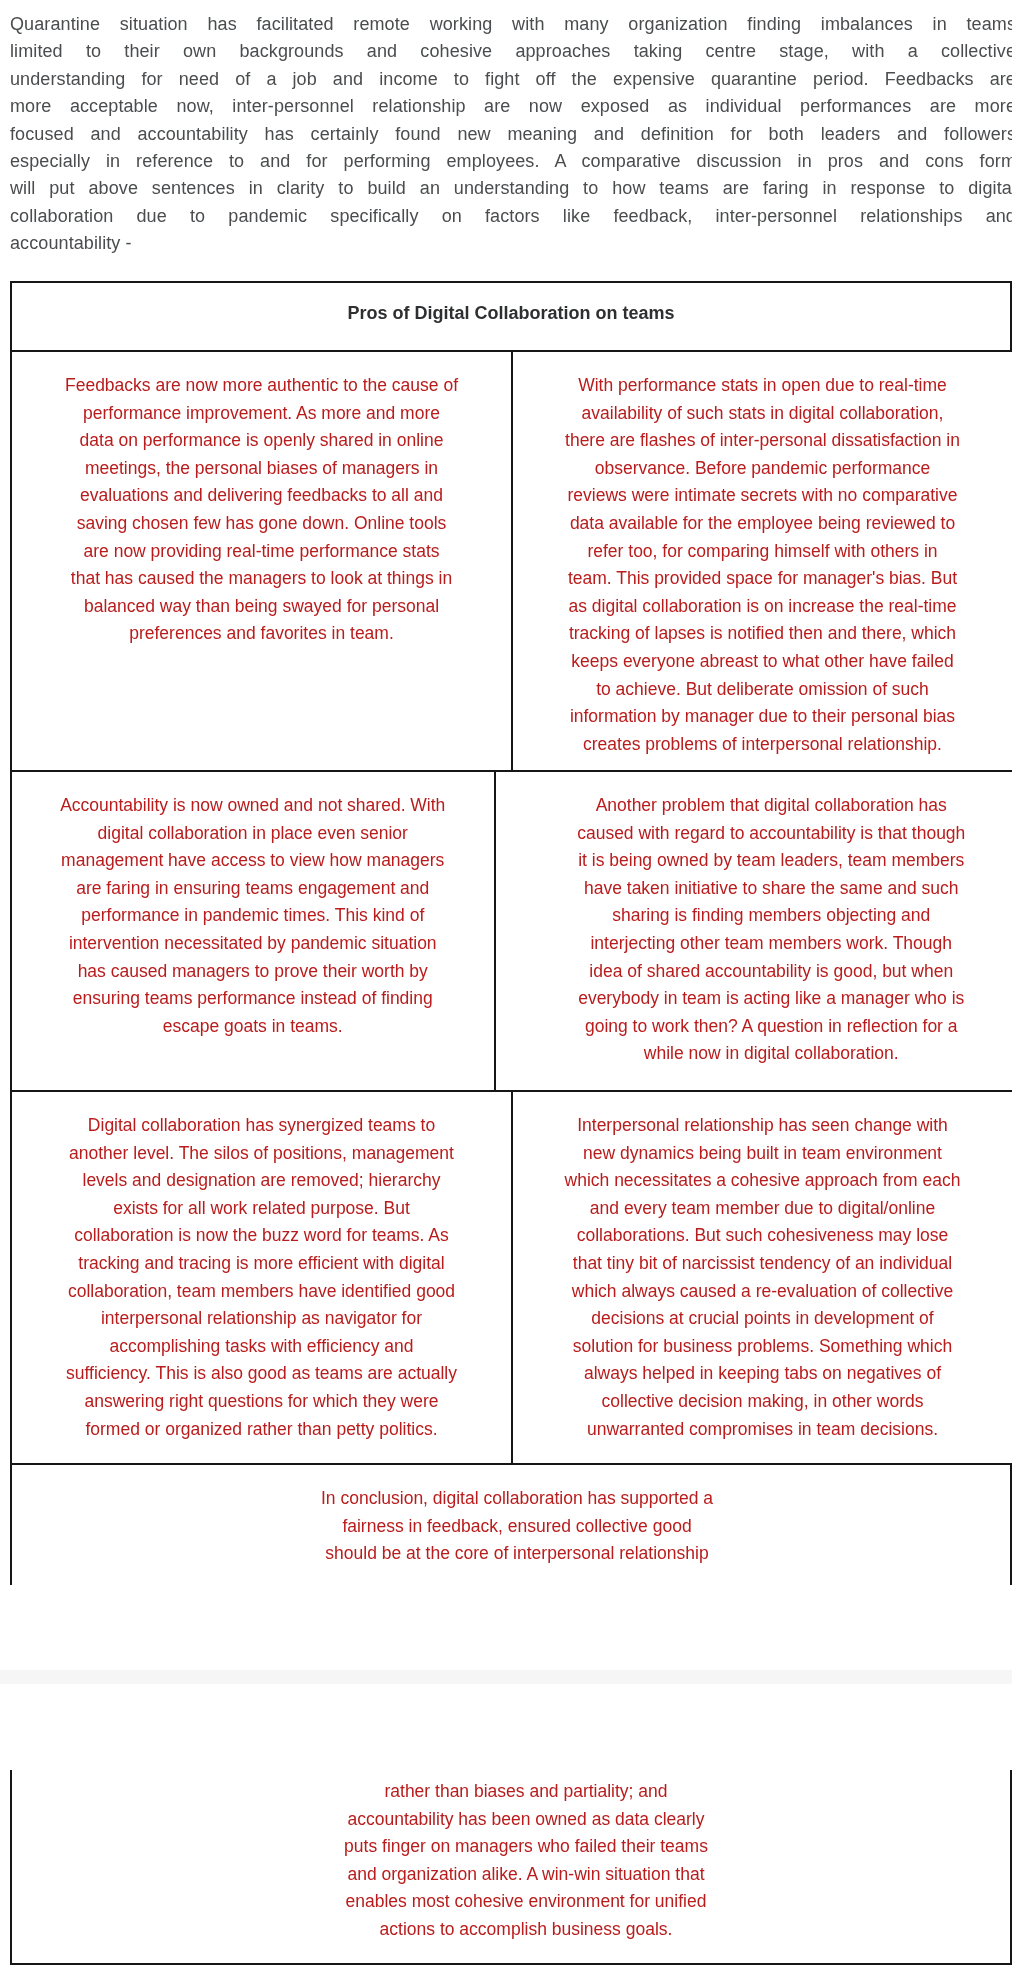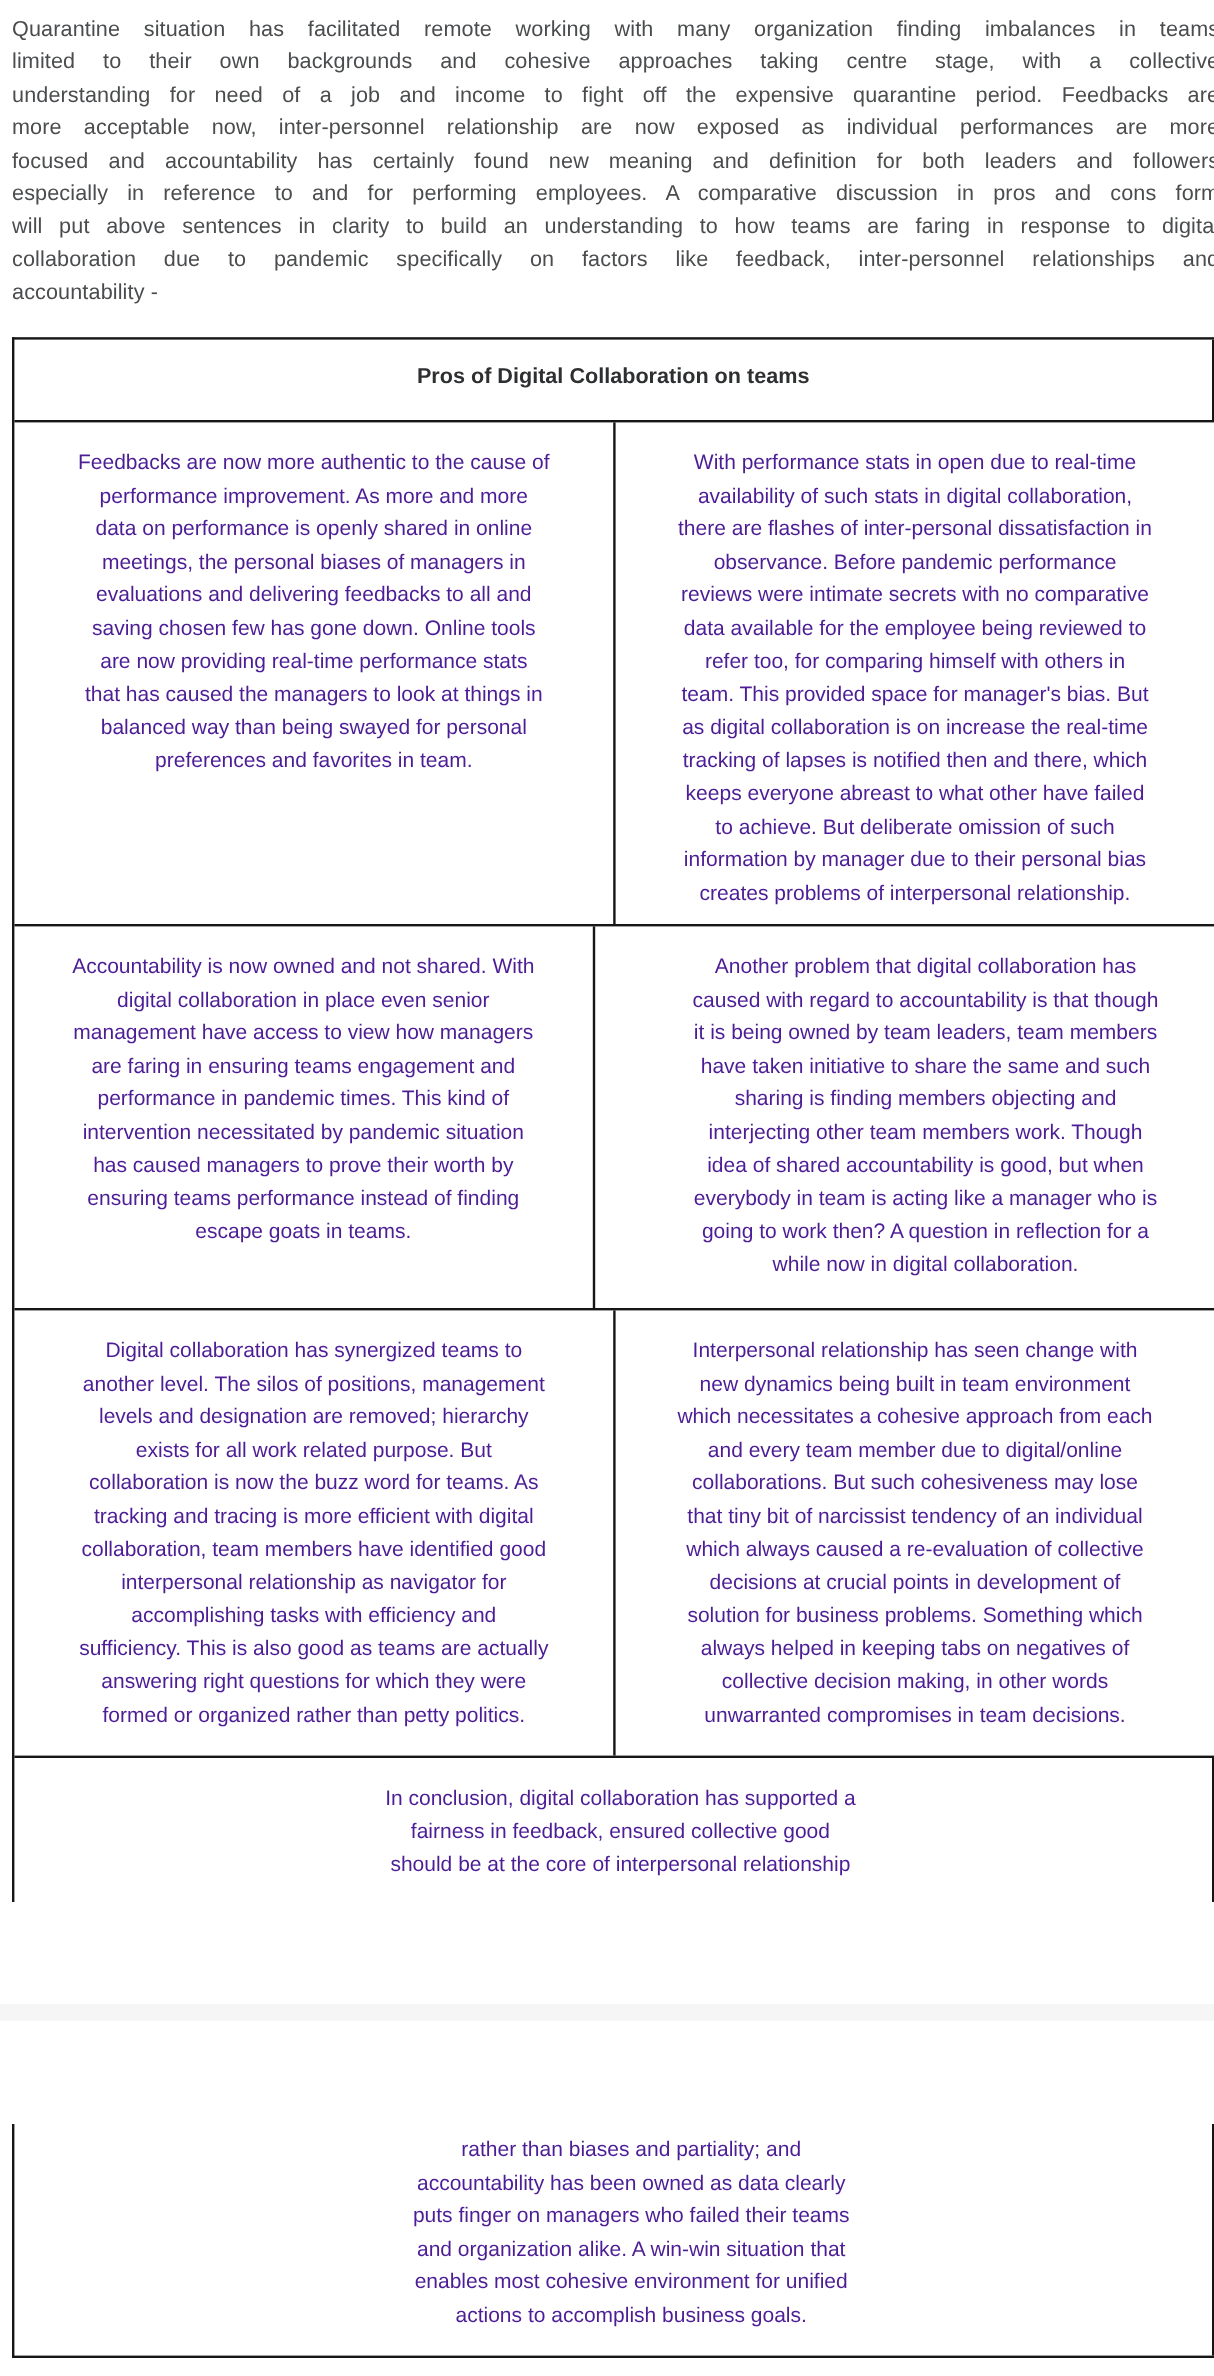--- a/index.html
+++ b/index.html
@@ -58,21 +58,21 @@
   .row-3 { height: 371px; }
   .row-4 { height: 120px; padding-left: 12px; }
   .cell {
     flex: 1 1 0;
     box-sizing: border-box;
     padding: 20px 6px 0 6px;
     text-align: center;
     white-space: pre-line;
     font-size: 17.5px;
     line-height: 27.6px;
-    color: #4c1d95;
+    color: #b91c1c;
     overflow: hidden;
   }
   .cell.left {
     border-right: 2px solid #161616;
   }
   .cell.head {
     font-weight: bold;
     font-size: 18px;
     color: #2e2f31;
     padding-top: 17px;

